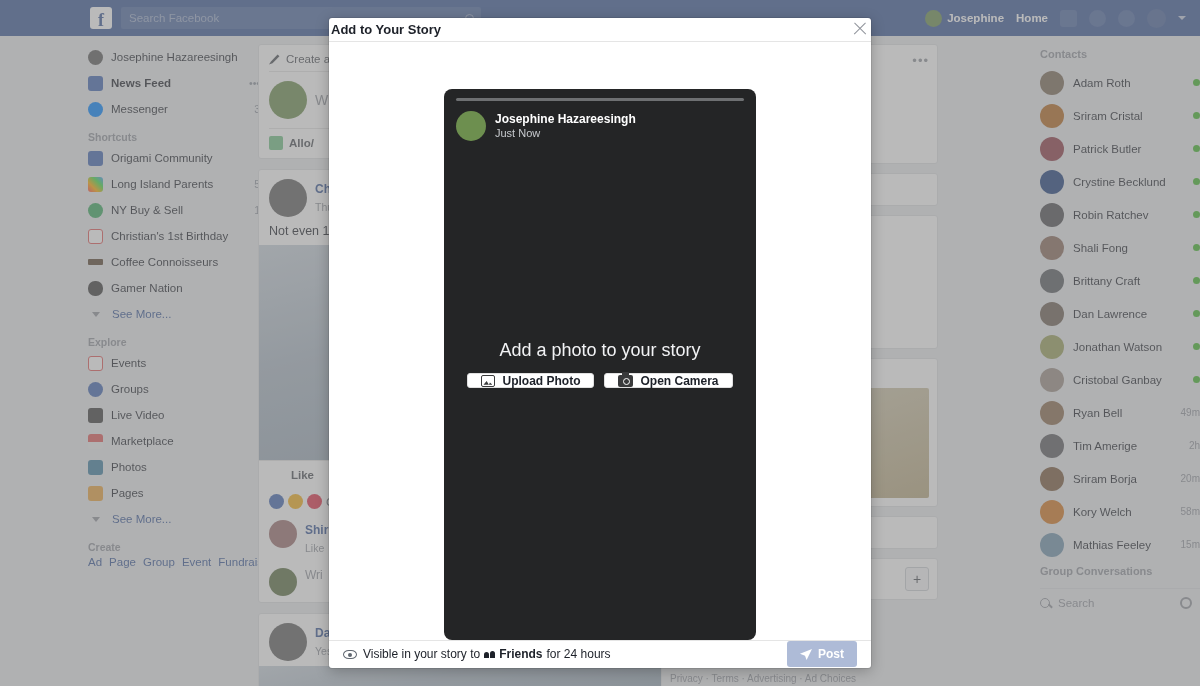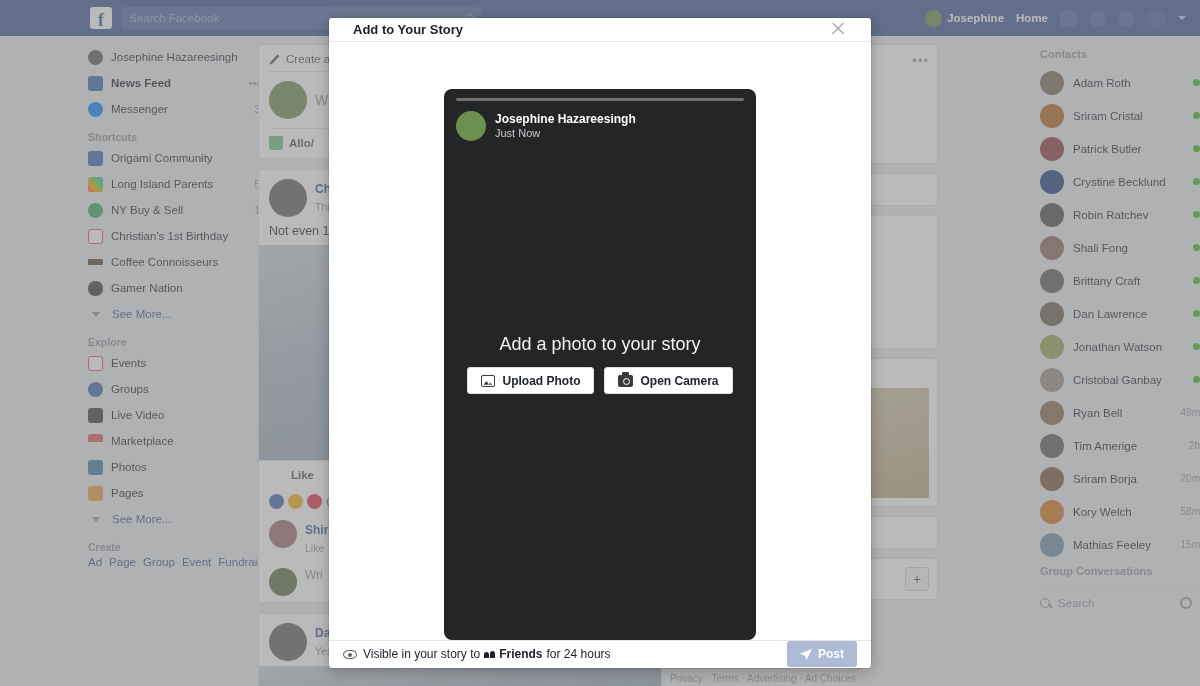--- a/index.html
+++ b/index.html
@@ -120,21 +120,21 @@
 
   
   .modal {
     position:absolute; left:329px; top:18px; width:542px; height:650px;
     background:#fff; border-radius:3px;
     box-shadow: 0 0 0 1px rgba(0,0,0,.08), 0 3px 14px rgba(0,0,0,.25);
     display:flex; flex-direction:column;
   }
   .modal-hd {
     height: 37px; border-bottom: 1px solid #e5e5e5;
-    display:flex; align-items:center; padding: 0 24px;
+    display:flex; align-items:center; padding: 0 2px;
   }
   .modal-title { font-size: 13px; font-weight: bold; color:#1d2129; }
   .modal-x {
     margin-left:auto; width: 18px; height: 18px; position: relative; cursor:pointer;
   }
   .modal-x::before, .modal-x::after {
     content:''; position:absolute; left: 1px; top: 8px; width: 16px; height: 1.4px;
     background:#90949c;
   }
   .modal-x::before { transform: rotate(45deg); }
@@ -155,21 +155,21 @@
   .story-user-time { font-size: 11px; color:#c8cbcf; line-height: 14px;}
 
   .story-center {
     position:absolute; left:0; right:0; top: 50%; transform: translateY(-50%);
     text-align:center;
   }
   .story-prompt { font-size: 18px; color:#f2f3f5; margin-bottom: 12px; }
   .story-btns { display:flex; gap: 10px; justify-content:center; }
   .sbtn {
     background:#fff; border:1px solid #e0e0e0; border-radius: 3px;
-    height: 27px; padding: 0 13px; display:flex; align-items:center; gap: 7px;
+    height: 15px; padding: 0 13px; display:flex; align-items:center; gap: 7px;
     font-size: 12px; font-weight: bold; color:#1d2129; cursor:pointer;
   }
   .ic-upload {
     width: 14px; height: 12px; border: 1.6px solid #3a3b3c; border-radius: 2px;
     position: relative; flex: 0 0 14px;
   }
   .ic-upload::after {
     content:''; position:absolute; left:1px; bottom:1px; width: 9px; height: 5px;
     background:#3a3b3c; clip-path: polygon(0 100%, 35% 25%, 60% 100%, 72% 55%, 100% 100%);
   }

